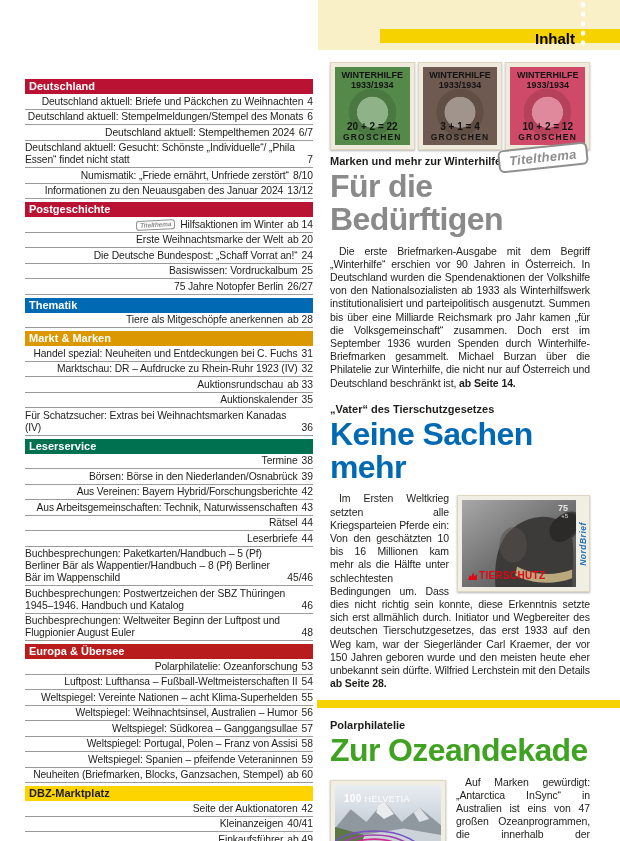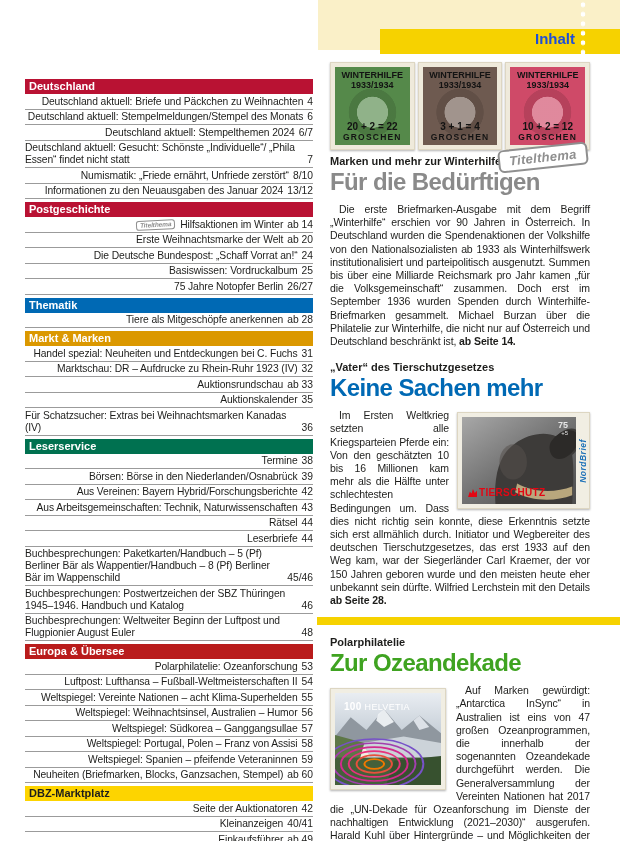--- a/index.html
+++ b/index.html
@@ -1,42 +1,42 @@
 <!DOCTYPE html>
 <html><head>
 <meta charset="utf-8">
 <style>
   * { margin:0; padding:0; box-sizing:border-box; }
   html,body { width:620px; height:841px; }
   body { position:relative; background:#ffffff; font-family:"Liberation Sans", sans-serif; color:#1d1d1b; overflow:hidden; }
 
   
   .pale-band { position:absolute; left:318px; top:0; width:302px; height:50px; background:#faf0c8; }
-  .gold-bar  { position:absolute; left:380px; top:29px; width:240px; height:25px; background:#f6d200;
-               font-size:15px; font-weight:bold; color:#1d4ed8; line-height:19px; text-align:right; padding-right:45px; }
+  .gold-bar  { position:absolute; left:380px; top:29px; width:240px; height:14px; background:#f6d200;
+               font-size:15px; font-weight:bold; color:#000000; line-height:19px; text-align:right; padding-right:45px; }
   .dotline   { position:absolute; left:580px; top:0; width:6px; height:58px;
                background-image:radial-gradient(circle, #ffffff 2.2px, rgba(255,255,255,0) 2.6px);
                background-size:6px 9.5px; background-repeat:repeat-y; background-position:center top; }
 
   
   .toc { position:absolute; left:25px; top:76px; width:288px; }
   .toc-header { font-size:11px; font-weight:bold; padding:1px 4px 2px; margin-top:3px; }
   .toc-row { display:flex; justify-content:flex-end; align-items:flex-end;
              border-bottom:1px solid #9b9b9b; padding:1.5px 0 1px; cursor:pointer; }
   .toc-label { font-size:10.3px; line-height:12px; letter-spacing:-0.1px; padding-right:4px; }
   .toc-page  { font-size:10.3px; line-height:12px; white-space:nowrap; font-weight:normal; }
   .toc-badge { display:inline-block; border:1px solid #8f8f8f; border-radius:3px; color:#8f8f8f;
                font-size:6.5px; font-style:italic; font-weight:bold; padding:0 3px; line-height:8px;
                transform:rotate(-3deg); vertical-align:middle; margin-right:2px; }
 
   
   .right-col { position:absolute; left:330px; top:62px; width:260px; }
   .article { position:relative; }
   .kicker { font-size:11px; font-weight:bold; line-height:13px; }
-  .headline { font-size:24px; font-weight:bold; letter-spacing:-0.6px; line-height:1.04; margin:2px 0 8px; }
+  .headline { font-size:32px; font-weight:bold; letter-spacing:-0.6px; line-height:1.04; margin:2px 0 8px; }
   .body-text { font-size:10.5px; line-height:13.2px; letter-spacing:-0.1px; text-align:justify; text-indent:9px; }
   .body-text b { font-weight:bold; }
   .clearfix::after { content:""; display:block; clear:both; }
 
   
   .tt-badge { position:absolute; top:84px; right:2px; transform:rotate(-6deg);
               border:2px solid #8f8f8f; border-radius:6px; padding:2px 9px; background:#fff;
               color:#8f8f8f; font-size:13px; font-weight:bold; font-style:italic; letter-spacing:0.3px; }
 
   

